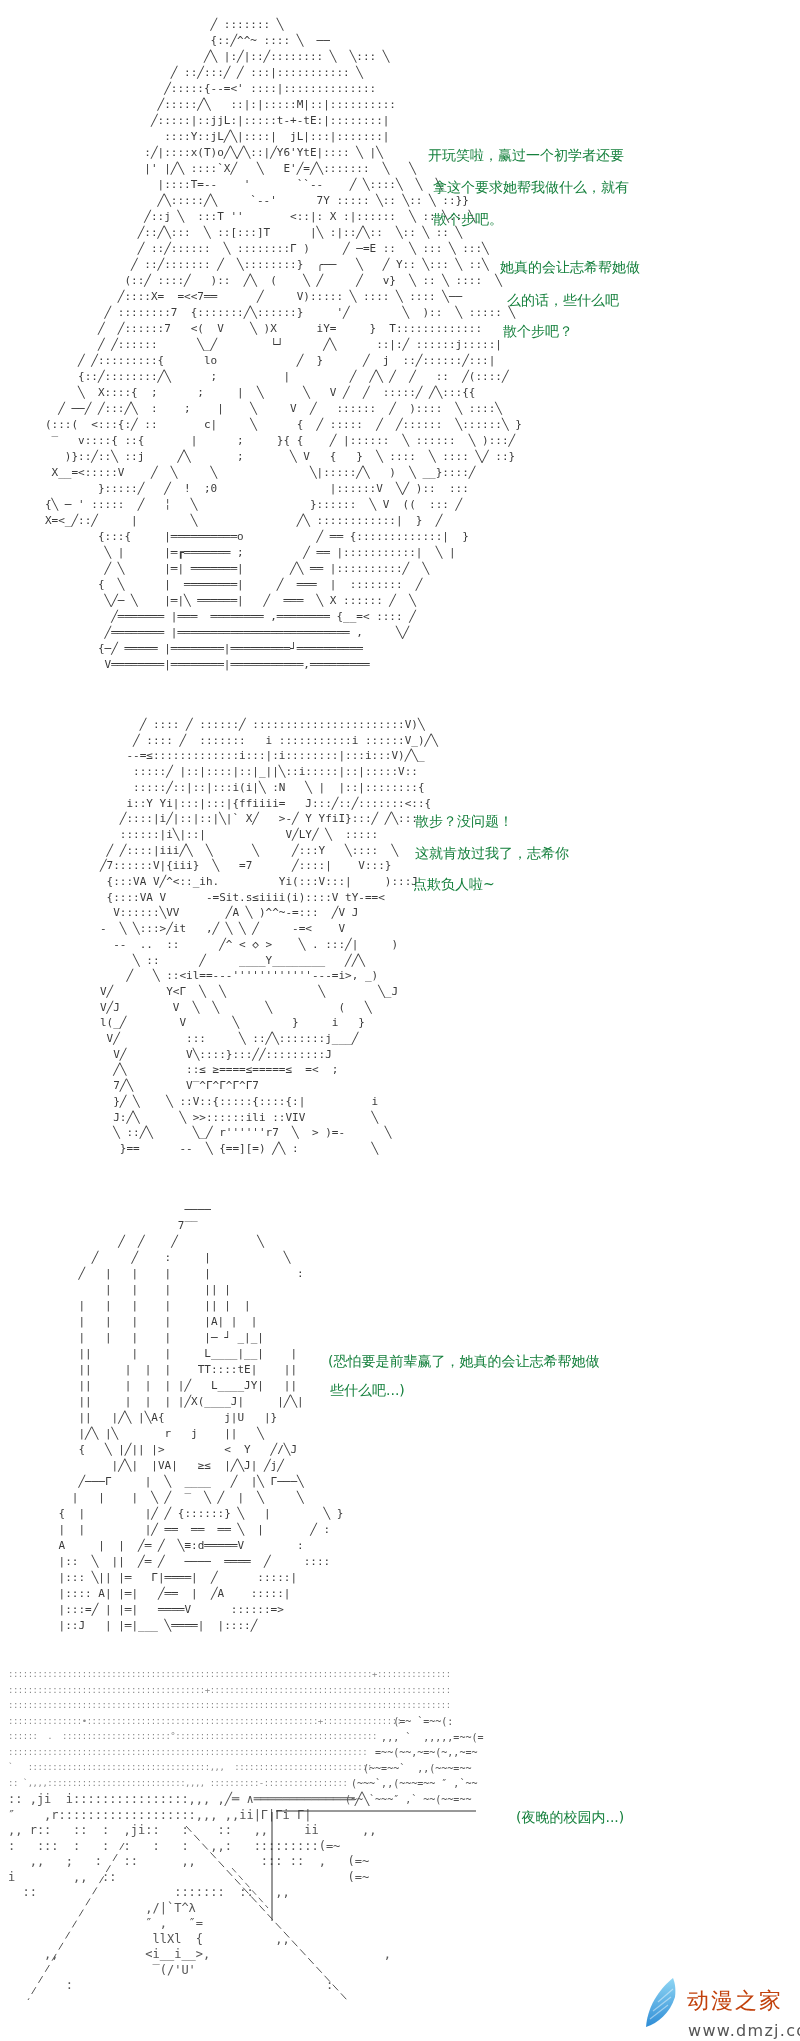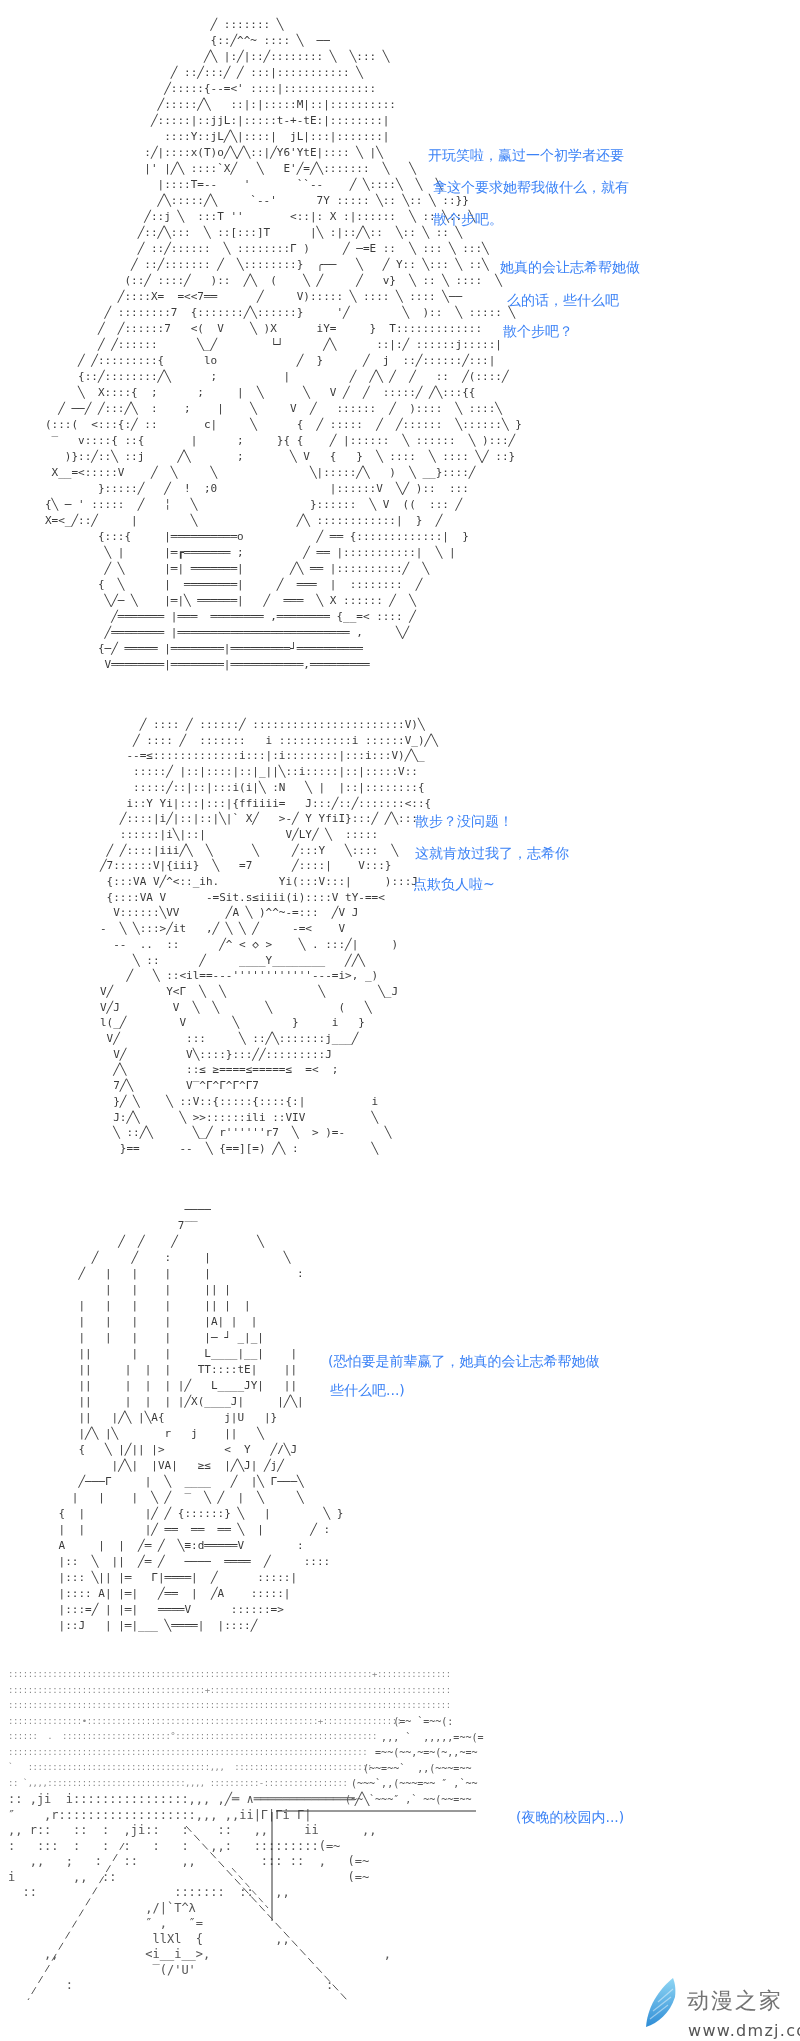--- a/index.html
+++ b/index.html
@@ -12,25 +12,25 @@
   }
   pre.fig1 { left: 45px; top: 17px; font-size: 11px; line-height: 16px; }
   pre.fig2 { left: 100px; top: 717px; font-size: 11px; line-height: 15.7px; }
   pre.fig3 { left: 52px; top: 1202px; font-size: 11px; line-height: 16px; }
   pre.sky  { left: 8px; top: 1667px; font-size: 9px; line-height: 15.5px; letter-spacing: -0.5px; color: #8a8a8a; }
   pre.trees{ left: 345px; top: 1714px; font-size: 10px; line-height: 15.5px; color: #555; }
   pre.ground{ left: 8px; top: 1792px; font-size: 12px; line-height: 15.5px; color: #555; }
   .line {
     position: absolute; white-space: nowrap;
     font-family: "DejaVu Sans", sans-serif; font-size: 14px; line-height: 16px;
-    color: #3b82f6;
+    color: #15803d;
   }
   svg.overlay { position: absolute; left: 0; top: 1660px; }
   .logo-icon { position: absolute; left: 640px; top: 1975px; }
-  .brand { position: absolute; left: 687px; top: 1989px; font-family: "DejaVu Sans", sans-serif; font-size: 22px; line-height: 24px; letter-spacing: 2px; color: #737373; white-space: nowrap; }
+  .brand { position: absolute; left: 687px; top: 1989px; font-family: "DejaVu Sans", sans-serif; font-size: 22px; line-height: 24px; letter-spacing: 2px; color: #c2410c; white-space: nowrap; }
   .brand-url { position: absolute; left: 688px; top: 2016px; font-family: "DejaVu Sans", sans-serif; font-size: 16px; line-height: 12px; letter-spacing: 1.3px; color: #555; white-space: nowrap; margin-top: 9px; }
 </style>
 </head>
 <body>
 
 <div class="page">
 
   <div>
     <pre class="art fig1">                         ╱ ::::::: ╲
                          {::╱^^~ :::: ╲  ──

